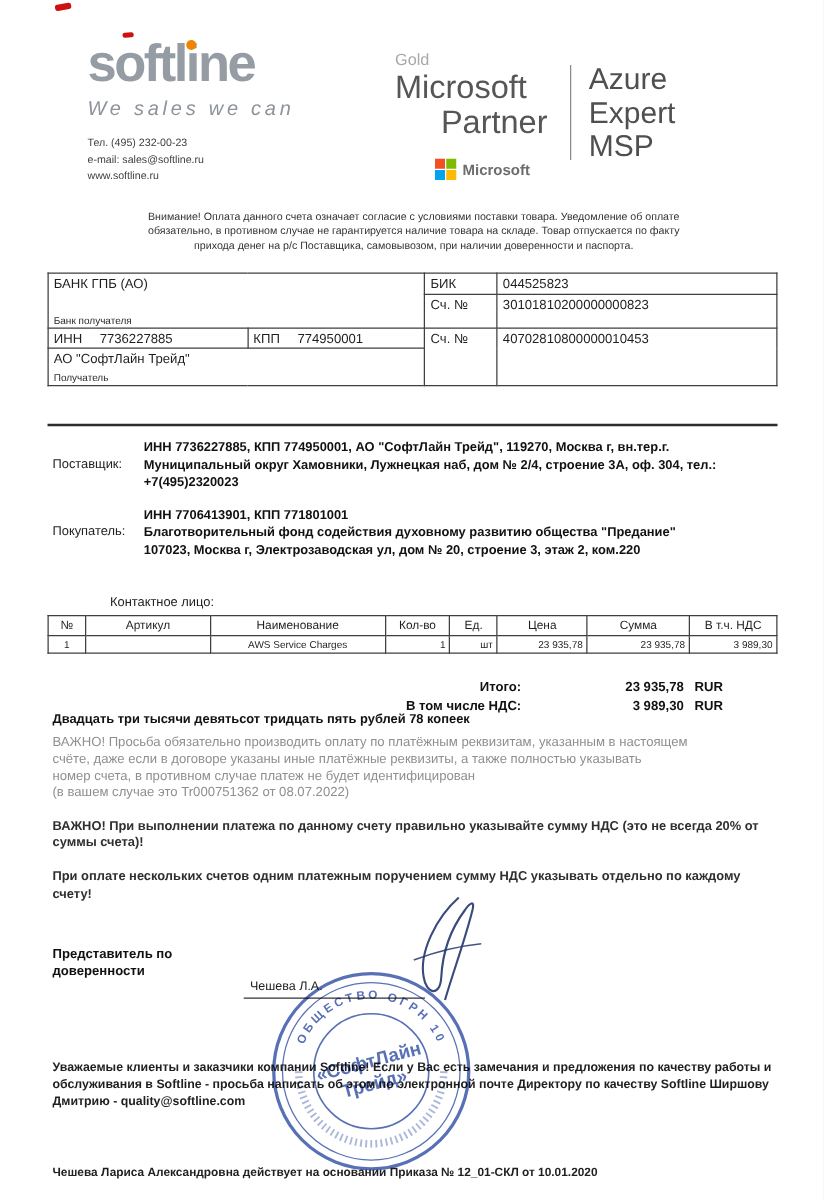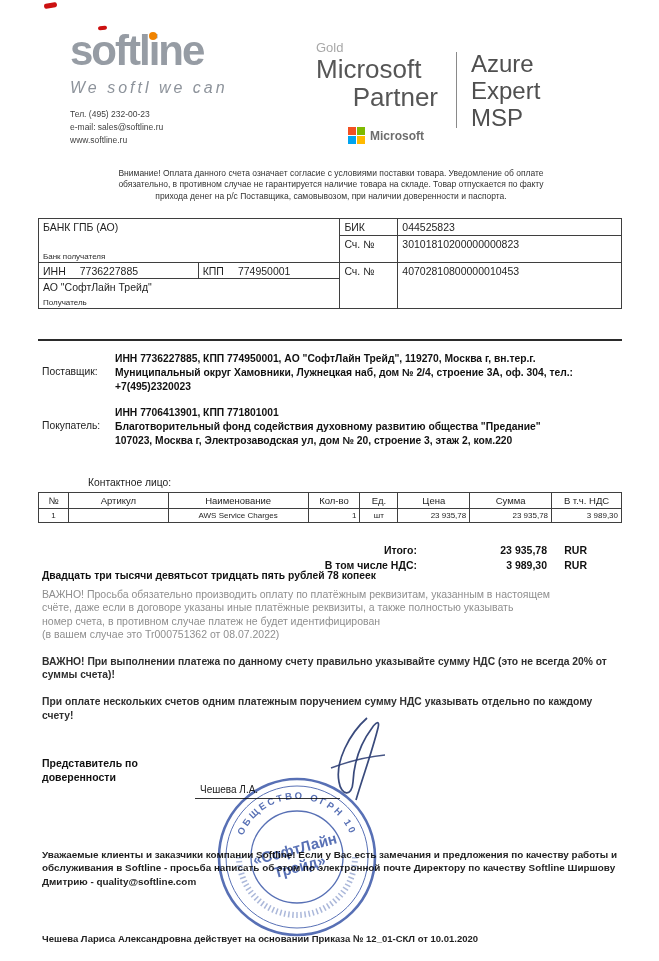--- a/index.html
+++ b/index.html
@@ -56,27 +56,27 @@
   .party-buyer { top:406px; }
   .party-label { width:73px; flex:none; padding-top:14px; color:#222; }
   .party-content { font-weight:bold; line-height:1.38; color:#111; }
   .contact-person { position:absolute; left:88px; top:477px; font-size:10.3px; color:#222; }
 
   
   .items-table { position:absolute; left:38px; top:492px; width:584px; border-collapse:collapse; }
   .items-table td, .items-table th { border:1px solid #3f3f3f; padding:2px 3px; color:#1f1f1f; }
   .items-table th { font-size:9.5px; font-weight:normal; height:16px; }
   .items-table .item-row td { font-size:8px; height:13px; }
-  .c { text-align:center; } .r { text-align:right; } .l { text-align:center; }
+  .c { text-align:center; } .r { text-align:right; } .l { text-align:right; }
 
   
   .totals { position:absolute; right:72px; top:544px; font-size:10.5px; font-weight:bold; color:#111; }
   .t-row { display:flex; justify-content:flex-end; margin-bottom:3px; }
   .t-val { width:130px; text-align:right; }
-  .t-cur { width:40px; text-align:right; padding-left:0; }
+  .t-cur { width:40px; text-align:center; padding-left:0; }
 
   .summary1 { position:absolute; left:42px; top:556px; font-size:10.3px; color:#222; }
   .summary2 { position:absolute; left:42px; top:570px; font-size:10.3px; font-weight:bold; color:#111; }
 
   .payment-note { position:absolute; left:42px; top:588px; font-size:10.5px; line-height:1.28;
                   color:#8f8f8f; white-space:pre-line; }
   .vat-note { position:absolute; left:42px; top:655px; font-size:10.3px; line-height:1.3;
               font-weight:bold; color:#2f2f2f; white-space:pre-line; }
 
   
@@ -97,21 +97,21 @@
 </head>
 <body>
 
 <div class="page">
 
   <div class="artifact artifact1"></div>
   <div class="artifact artifact2"></div>
 
   <div class="logo-block">
     <div class="logo-word"><span>softl</span><span class="logo-i"><span>i</span><span class="logo-i-dot"></span></span><span>ne</span></div>
-    <div class="tagline">We softl we can</div>
+    <div class="tagline">We sales we can</div>
     <div class="contact-block">
       <div>Тел. (495) 232-00-23</div>
       <div>e-mail: sales@softline.ru</div>
       <div>www.softline.ru</div>
     </div>
   </div>
 
   <div class="gold-label">Gold</div>
   <div class="ms-wordmark">
     <div>Microsoft</div>

